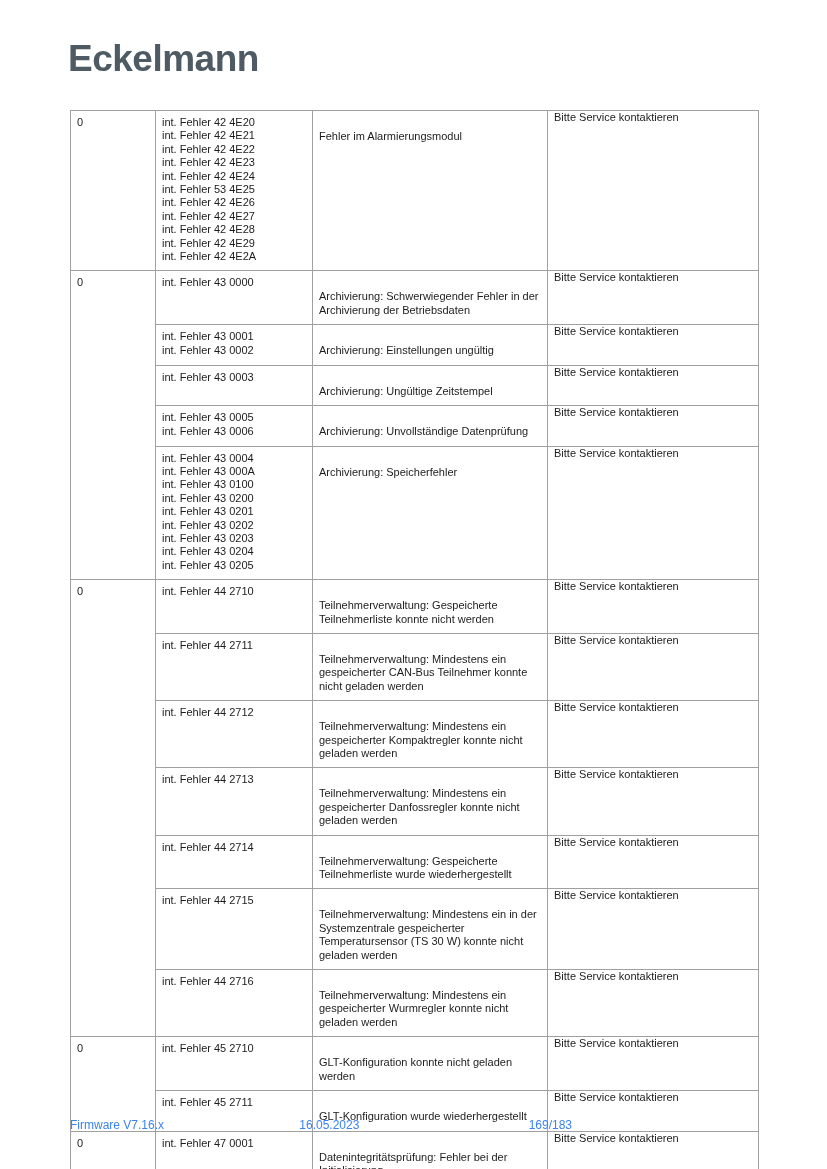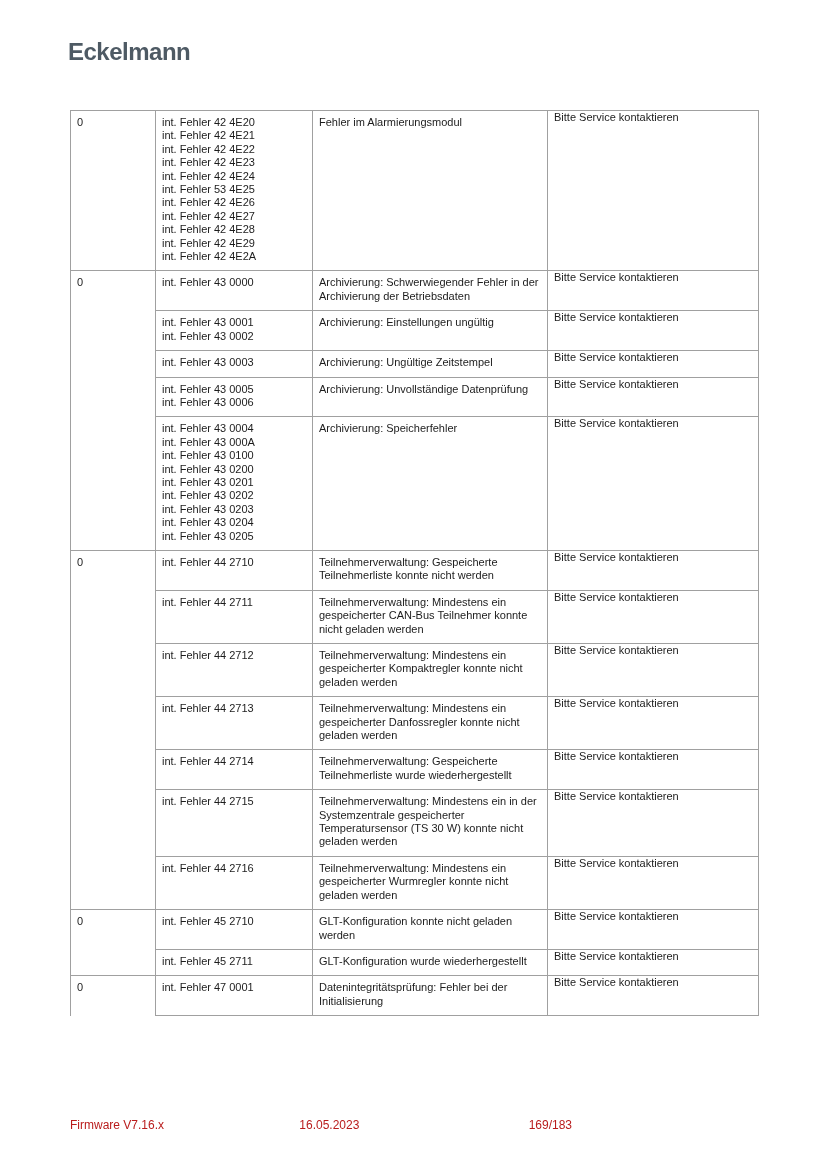--- a/index.html
+++ b/index.html
@@ -15,21 +15,21 @@
     position: relative;
     width: 827px;
     height: 1169px;
     background: #ffffff;
     overflow: hidden;
   }
   .logo {
     position: absolute;
     left: 68px;
     top: 38px;
-    font-size: 24px;
+    font-size: 37px;
     font-weight: 700;
     letter-spacing: -0.5px;
     color: #4e5a64;
   }
   .error-table {
     position: absolute;
     left: 70px;
     top: 110px;
     width: 688px;
     border-collapse: collapse;
@@ -37,31 +37,31 @@
     font-size: 11px;
     line-height: 1.22;
   }
   .error-table td {
     border: 1px solid #a0a0a0;
     vertical-align: top;
     padding: 5px 6px 7px 6px;
   }
   .error-table td.col0 { padding: 5px 6px; }
   .error-table td.col0.no-bottom { border-bottom: none; }
-  .error-table td.col-desc { padding: 5px 4px 7px 6px; }
+  .error-table td.col-desc { padding: 19px 4px 7px 6px; }
   .error-table td.col-action { padding: 0 4px 7px 6px; }
   .col-codes div { white-space: nowrap; }
   .footer {
     position: absolute;
     left: 70px;
     top: 1118px;
     width: 688px;
     display: flex;
     font-size: 12px;
-    color: #b91c1c;
+    color: #3b82f6;
   }
   .footer .f-left  { flex: 1; text-align: left; }
   .footer .f-center{ flex: 1; text-align: left; }
   .footer .f-right { flex: 1; text-align: left; }
 </style>
 </head>
 <body>
 
 <div class="page">
 

